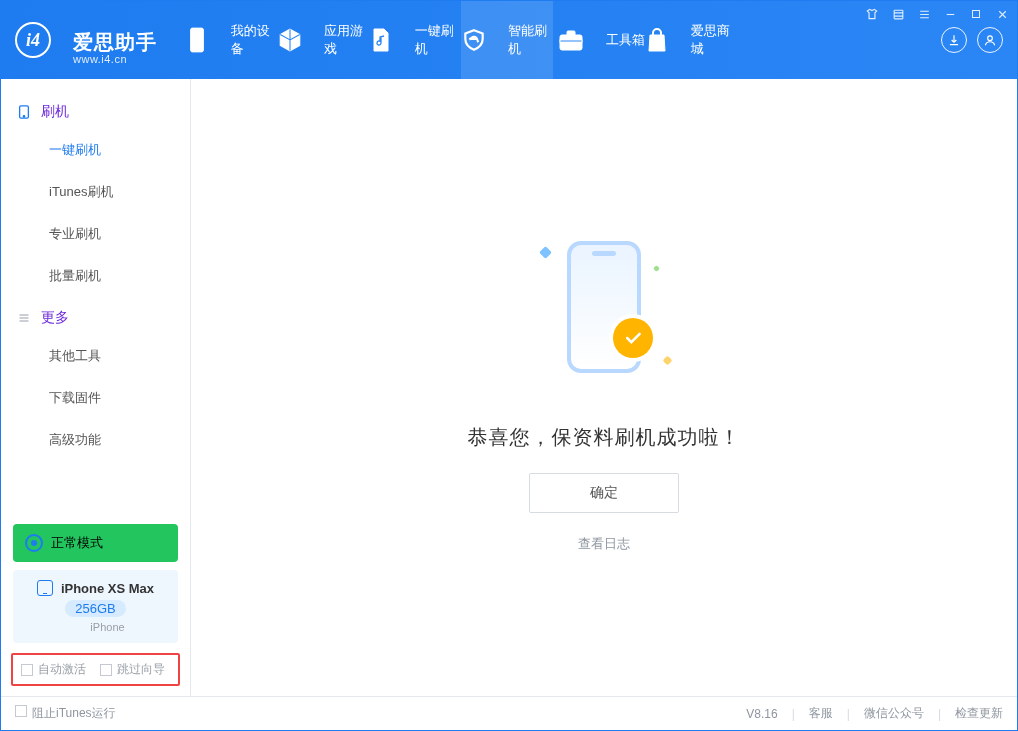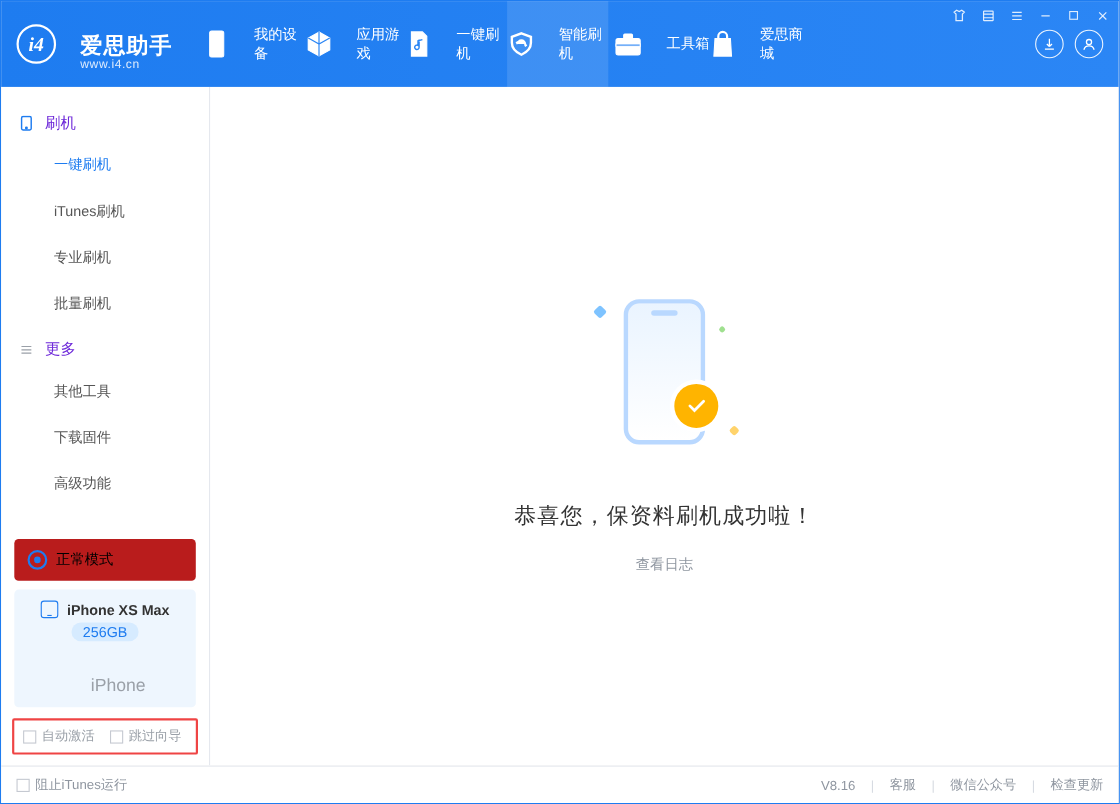--- a/index.html
+++ b/index.html
@@ -117,32 +117,32 @@
 
   .side-card {
     margin: 4px 12px;
     padding: 10px 12px;
     border-radius: 4px;
     font-size: 13px;
     display: flex;
     align-items: center;
     gap: 8px;
   }
-  .side-card.mode { background: #b91c1c; }
+  .side-card.mode { background: #22c55e; }
   .side-card .dot-icon {
     width: 18px; height: 18px; border-radius: 50%; border:2px solid #1e7cf0;
     display:flex;align-items:center;justify-content:center;
   }
   .side-card.mode .dot-icon::after{content:"";width:6px;height:6px;border-radius:50%;background:#1e7cf0;}
   .side-card.device { background: #eef6fe; flex-direction: column; align-items: center; gap: 4px; }
   .device-row { display:flex; align-items:center; gap:8px; font-weight:600; color:#333;}
   .device-row .phone-ic{width:16px;height:16px;border:1.5px solid #1e7cf0;border-radius:3px;position:relative;}
   .device-row .phone-ic::after{content:"";position:absolute;bottom:1px;left:50%;transform:translateX(-50%);width:4px;height:1px;background:#1e7cf0;}
   .cap-badge { background:#d6ebff;color:#1e7cf0;border-radius:10px;padding:1px 10px;font-size:13px; }
-  .device-sub { color:#9aa0a8; font-size:16px; padding-left:24px;margin-top:28px;}
+  .device-sub { color:#9aa0a8; font-size:11px; padding-left:24px;}
 
   .side-opts {
     margin: 6px 10px 10px;
     padding: 6px 8px;
     display: flex;
     gap: 14px;
     font-size: 12px;
     color: #9aa0a8;
     border: 2px solid #ef4444;
     border-radius: 2px;
@@ -206,21 +206,21 @@
     height: 34px;
     border-top: 1px solid #e5e8ee;
     background: #fff;
     display: flex;
     align-items: center;
     padding: 0 14px;
     font-size: 12px;
     color: #8f96a0;
     gap: 14px;
   }
-  .footer label{display:flex;align-items:center;gap:5px;cursor:pointer;}
+  .footer label{display:flex;align-items:flex-start;gap:5px;cursor:pointer;}
   .footer .spacer{flex:1;}
   .footer .divider{color:#d7dbe2;}
   .footer a{color:#8f96a0;cursor:pointer;}
 </style>
 </head>
 <body>
 
 <div class="header">
   <div class="sys-buttons">
     <span>
@@ -399,20 +399,21 @@
         <div class="spark s2"></div>
         <div class="spark s3"></div>
       <div class="phone"></div>
       <div class="badge">
         <svg viewBox="0 0 24 24" fill="none" stroke="#fff" stroke-width="3" stroke-linecap="round">
             <path d="M5 12l5 5L20 7"></path>
           </svg>
       </div>
     </div>
     <div class="msg">恭喜您，保资料刷机成功啦！</div>
+    <button class="ok-btn">确定</button>
     <span class="loglink">查看日志</span>
   </div>
 </div>
 
 <div class="footer">
   <label>
     <span class="chk"></span>
     <span>阻止iTunes运行</span>
   </label>
   <div class="spacer"></div>

